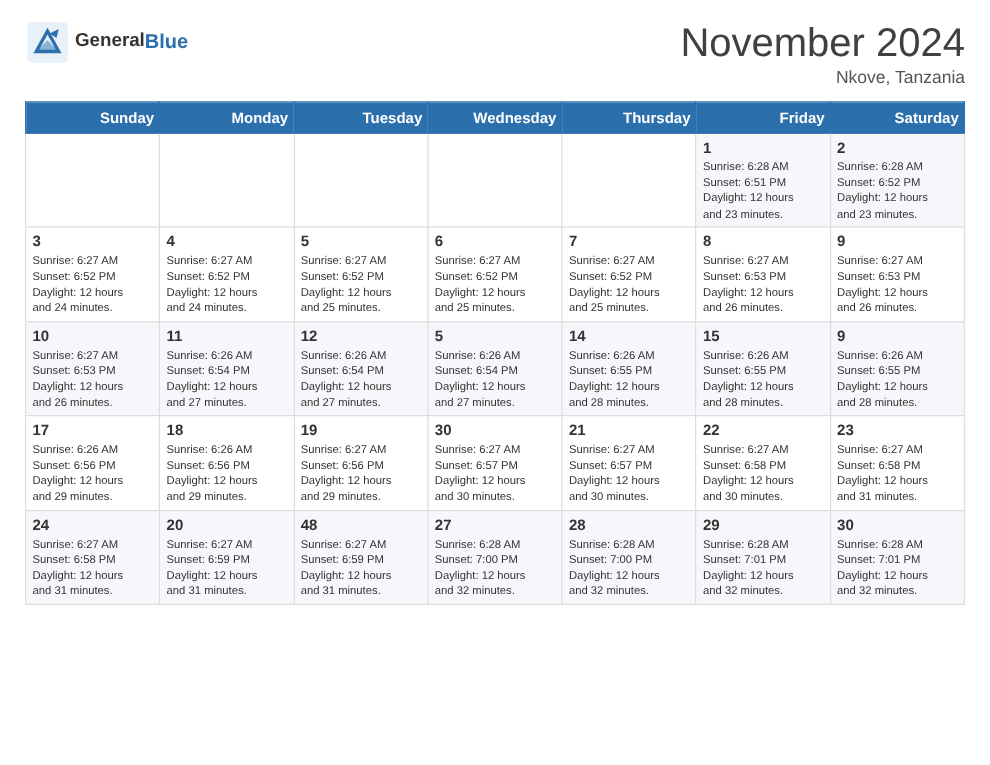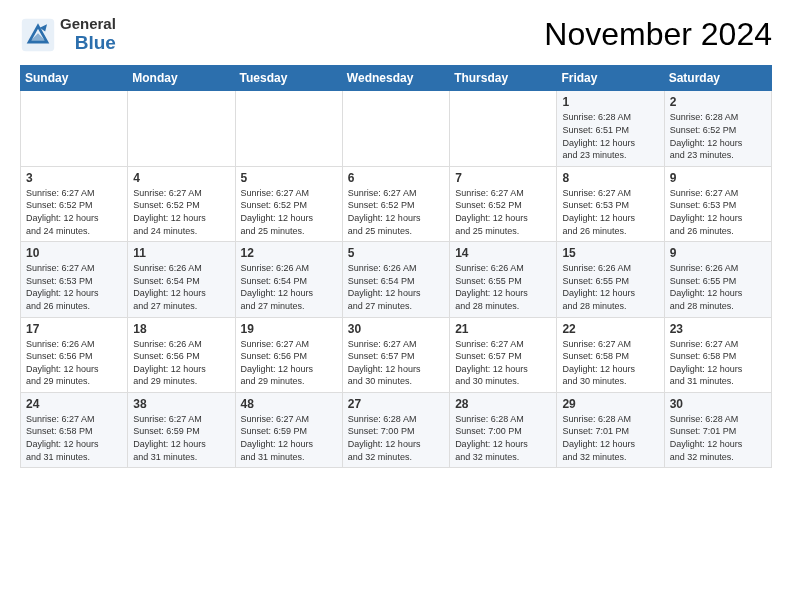--- a/index.html
+++ b/index.html
@@ -21,63 +21,62 @@
       align-items: flex-start;
       margin-bottom: 12px;
     }
     .logo {
       display: flex;
       align-items: center;
       gap: 4px;
     }
     .logo-text {
       display: flex;
-      flex-direction: column;
+      flex-direction: row;
       line-height: 1.1;
-      align-items: flex-end;
     }
     .logo-general {
       font-size: 15px;
       font-weight: bold;
       color: #333;
     }
     .logo-blue {
-      font-size: 19px;
+      font-size: 16px;
       font-weight: bold;
       color: #2c6fad;
     }
     .logo-icon {
       width: 36px;
       height: 36px;
     }
     .title-block {
       text-align: right;
     }
     .month-title {
       font-size: 32px;
       font-weight: normal;
-      color: #000000;
+      color: #404040;
     }
     .location {
       font-size: 14px;
       color: #555;
     }
     .calendar {
       width: 100%;
       border-collapse: collapse;
       border: 1px solid #ccc;
     }
     .calendar th {
       background: #2c6fad;
       color: #fff;
       font-size: 12px;
       font-weight: bold;
       padding: 5px 4px;
       border: 1px solid #2c6fad;
-      text-align: left;
+      text-align: right;
     }
     .calendar td {
       width: 14.28%;
       vertical-align: top;
       padding: 4px 5px;
       border: 1px solid #ddd;
       font-size: 9.5px;
       color: #333;
       background: #fff;
       min-height: 80px;
@@ -119,20 +118,21 @@
 
         <path d="M22,12 L30,8 L28,16 Z" fill="#2c6fad"></path>
       </svg>
       <div class="logo-text">
         <span class="logo-general">General</span>
         <span class="logo-blue">Blue</span>
       </div>
     </div>
     <div class="title-block">
       <div class="month-title">November 2024</div>
+      <div class="location">Nkove, Tanzania</div>
     </div>
   </div>
 
   <table class="calendar">
     <thead>
       <tr>
 
       <th>Sunday</th>
           <th>Monday</th>
           <th>Tuesday</th>
@@ -247,21 +247,21 @@
             <span class="day-num">23</span>
             <div class="day-info">Sunrise: 6:27 AM<br>Sunset: 6:58 PM<br>Daylight: 12 hours<br>and 31 minutes.</div>
           </td>
         </tr>
         <tr>
           <td>
             <span class="day-num">24</span>
             <div class="day-info">Sunrise: 6:27 AM<br>Sunset: 6:58 PM<br>Daylight: 12 hours<br>and 31 minutes.</div>
           </td>
           <td>
-            <span class="day-num">38</span>
+            <span class="day-num">20</span>
             <div class="day-info">Sunrise: 6:27 AM<br>Sunset: 6:59 PM<br>Daylight: 12 hours<br>and 31 minutes.</div>
           </td>
           <td>
             <span class="day-num">48</span>
             <div class="day-info">Sunrise: 6:27 AM<br>Sunset: 6:59 PM<br>Daylight: 12 hours<br>and 31 minutes.</div>
           </td>
           <td>
             <span class="day-num">27</span>
             <div class="day-info">Sunrise: 6:28 AM<br>Sunset: 7:00 PM<br>Daylight: 12 hours<br>and 32 minutes.</div>
           </td>

